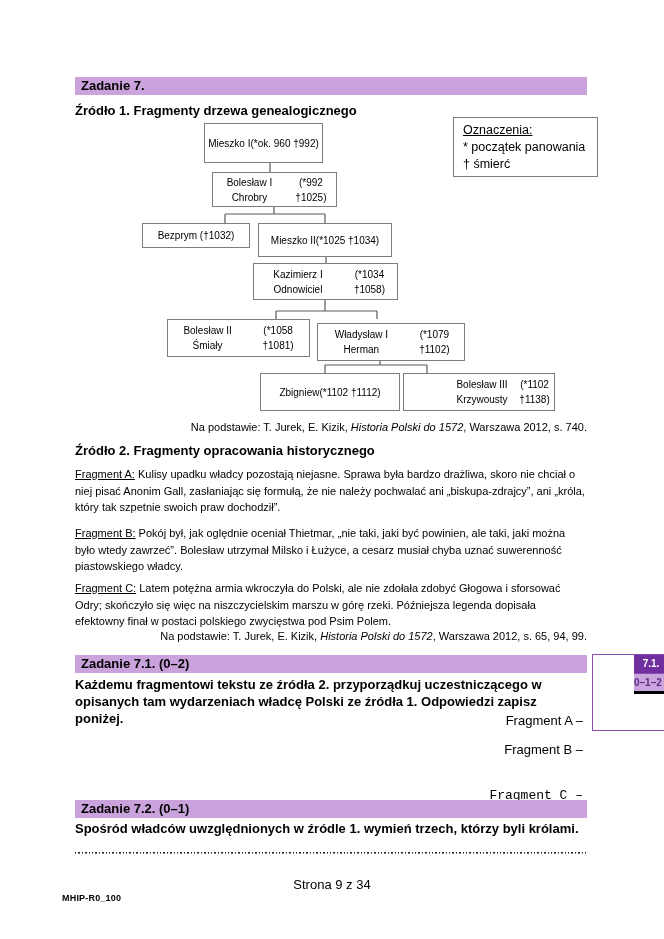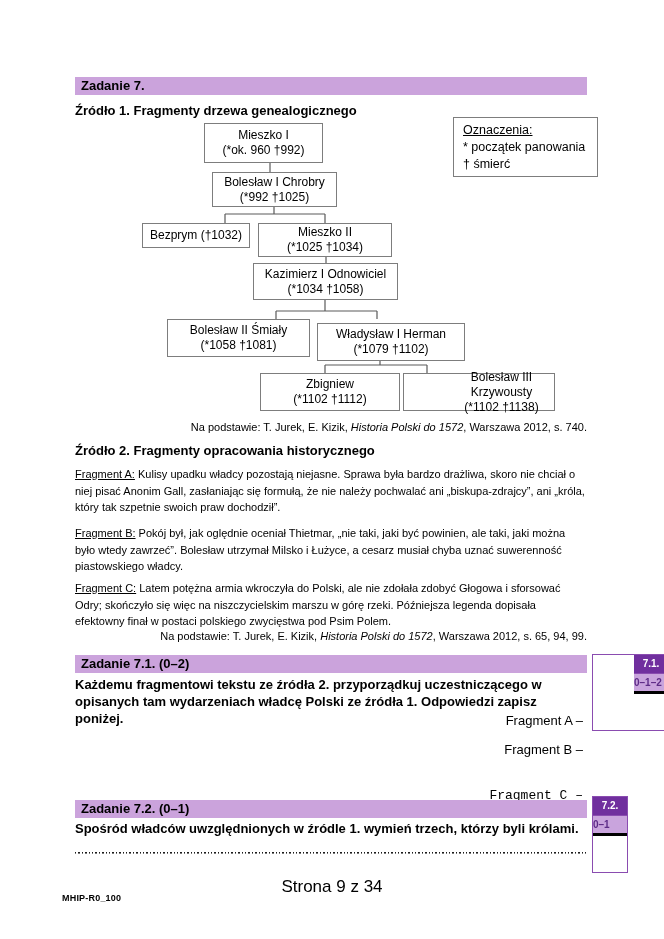--- a/index.html
+++ b/index.html
@@ -8,22 +8,22 @@
   .content{position:absolute;left:75px;top:0;width:512px;}
 
   .task-bar{position:absolute;left:0;width:506px;height:18px;line-height:18px;
     background:#cba3dc;font-weight:bold;font-size:13px;padding-left:6px;}
   .source-title{position:absolute;left:0;font-weight:bold;font-size:13px;}
 
   .tree-wrap{position:absolute;left:0;top:119px;width:512px;height:296px;}
   .connectors{position:absolute;left:0;top:0;}
   .connectors path{stroke:#5a5a5a;stroke-width:1.2;fill:none;}
   .tnode{position:absolute;border:1px solid #7d7d7d;background:#fff;
-    display:flex;flex-direction:column;align-items:center;justify-content:center;
-    font-size:12px;line-height:15px;text-align:center;box-sizing:border-box;}
+    display:flex;flex-direction:row;align-items:center;justify-content:center;
+    font-size:10px;line-height:15px;text-align:center;box-sizing:border-box;}
   .tdates:empty{display:none;}
   .legend{position:absolute;border:1px solid #7d7d7d;background:#fff;
     padding:4px 9px;font-size:12.5px;line-height:17px;box-sizing:border-box;}
   .legend-title{text-decoration:underline;}
 
   .attribution{position:absolute;left:0;width:512px;font-size:11px;text-align:right;}
   .para{position:absolute;left:0;width:512px;font-size:11px;line-height:16.5px;margin:0;}
   .frag-label{text-decoration:underline;}
   .question{position:absolute;left:0;width:512px;font-size:13px;line-height:17px;font-weight:bold;margin:0;}
 
@@ -34,21 +34,21 @@
   .dotline-full{position:absolute;left:0;width:512px;height:8px;
     background:repeating-linear-gradient(to right,#1c1c1c 0 1.3px,transparent 1.3px 3.4px) bottom/100% 1.6px no-repeat;}
 
   .score-box{position:absolute;left:592px;width:34px;border:1px solid #8a4cb0;background:#fff;}
   .score-head{height:18px;line-height:18px;background:#702f9e;color:#fff;font-weight:bold;
     font-size:10px;text-align:center;border-bottom:1px solid #8a4cb0;}
   .score-range{height:17px;line-height:17px;background:#c9a4dd;color:#5d2b87;font-weight:bold;
     font-size:10px;border-bottom:3px solid #000000;}
   .score-empty{height:36px;background:#fff;}
 
-  .footer-page{position:absolute;left:0;right:0;top:877px;text-align:center;font-size:17px;}
+  .footer-page{position:absolute;left:0;right:0;top:877px;text-align:center;font-size:13px;}
   .footer-code{position:absolute;left:62px;top:893px;font-size:9px;font-weight:bold;letter-spacing:.2px;}
 </style>
 </head>
 <body>
 
 <div class="page">
   <div class="content">
 
     <div class="task-bar" style="top:77px;">Zadanie 7.</div>
 
@@ -153,21 +153,16 @@
 
     <div class="dotline-full" style="top:846px;"></div>
   </div>
 
   <div class="score-box" style="top:654px;padding-left:41px;">
     <div class="score-head">7.1.</div>
     <div class="score-range">0–1–2</div>
     <div class="score-empty"></div>
   </div>
 
-  <div class="score-box" style="top:796px;">
-    <div class="score-head">7.2.</div>
-    <div class="score-range">0–1</div>
-    <div class="score-empty"></div>
-  </div>
 
   <div class="footer-page">Strona 9 z 34</div>
   <div class="footer-code">MHIP-R0_100</div>
 </div>
 
 </body></html>

